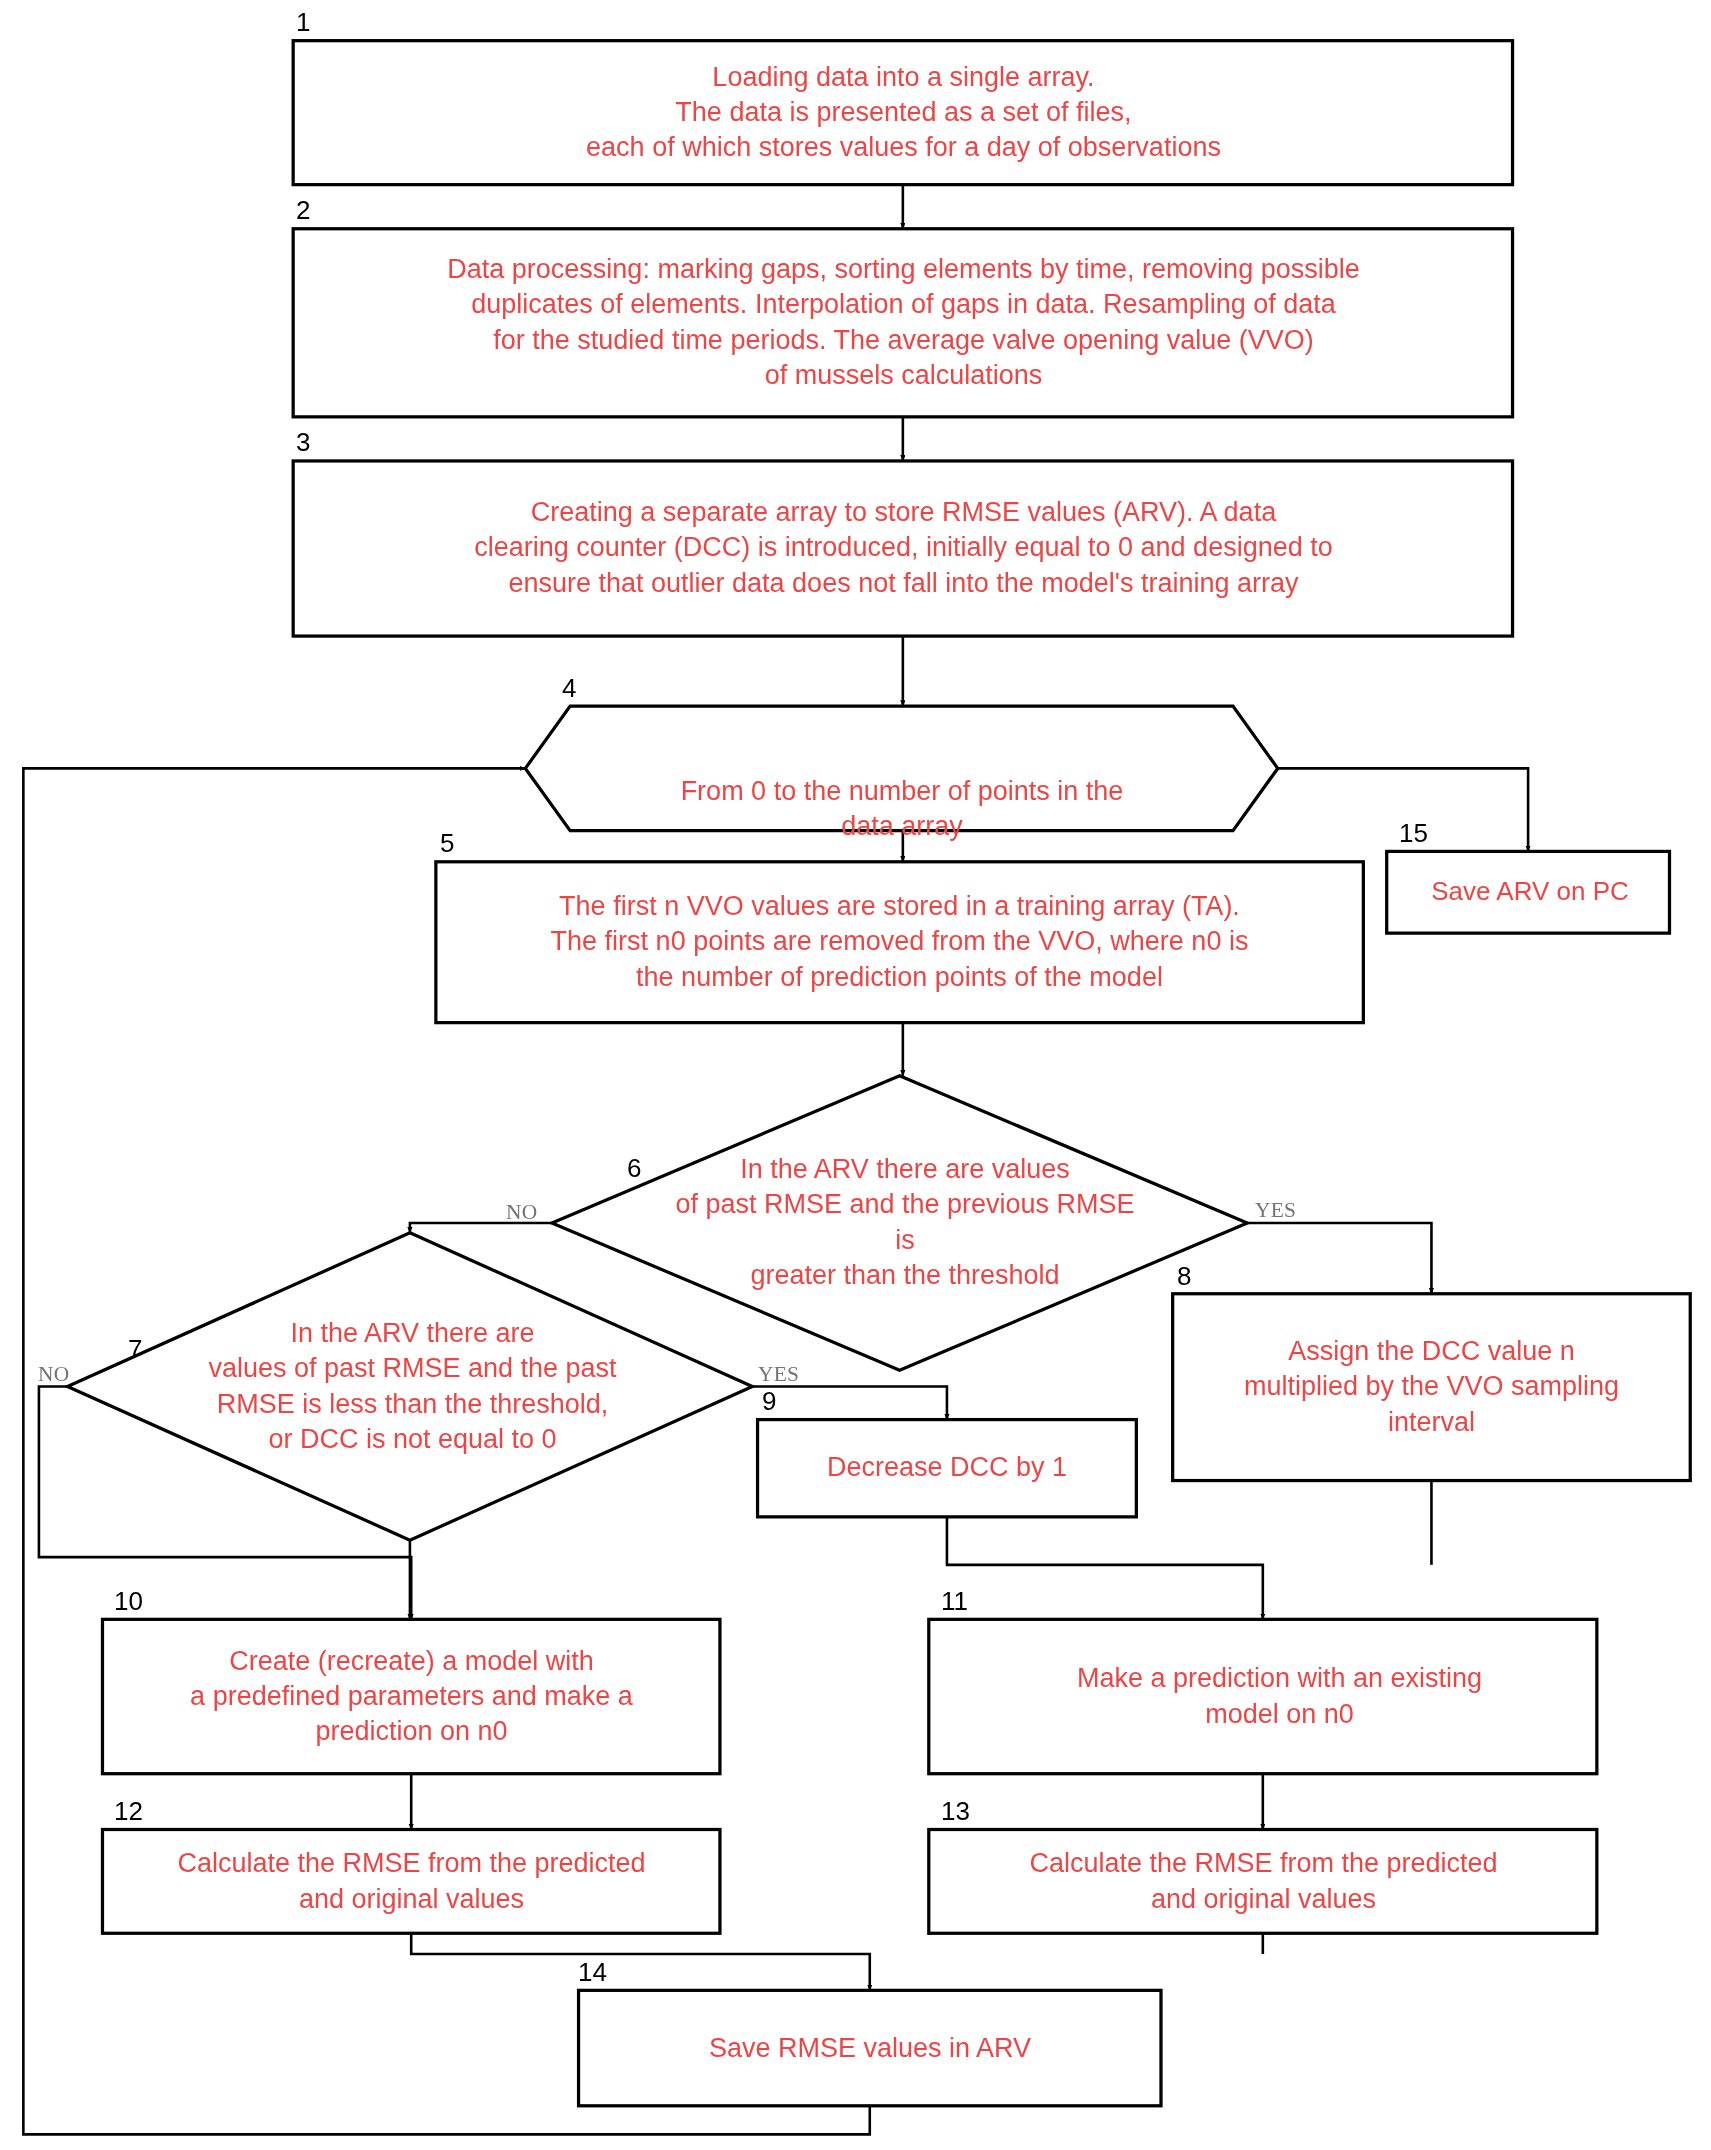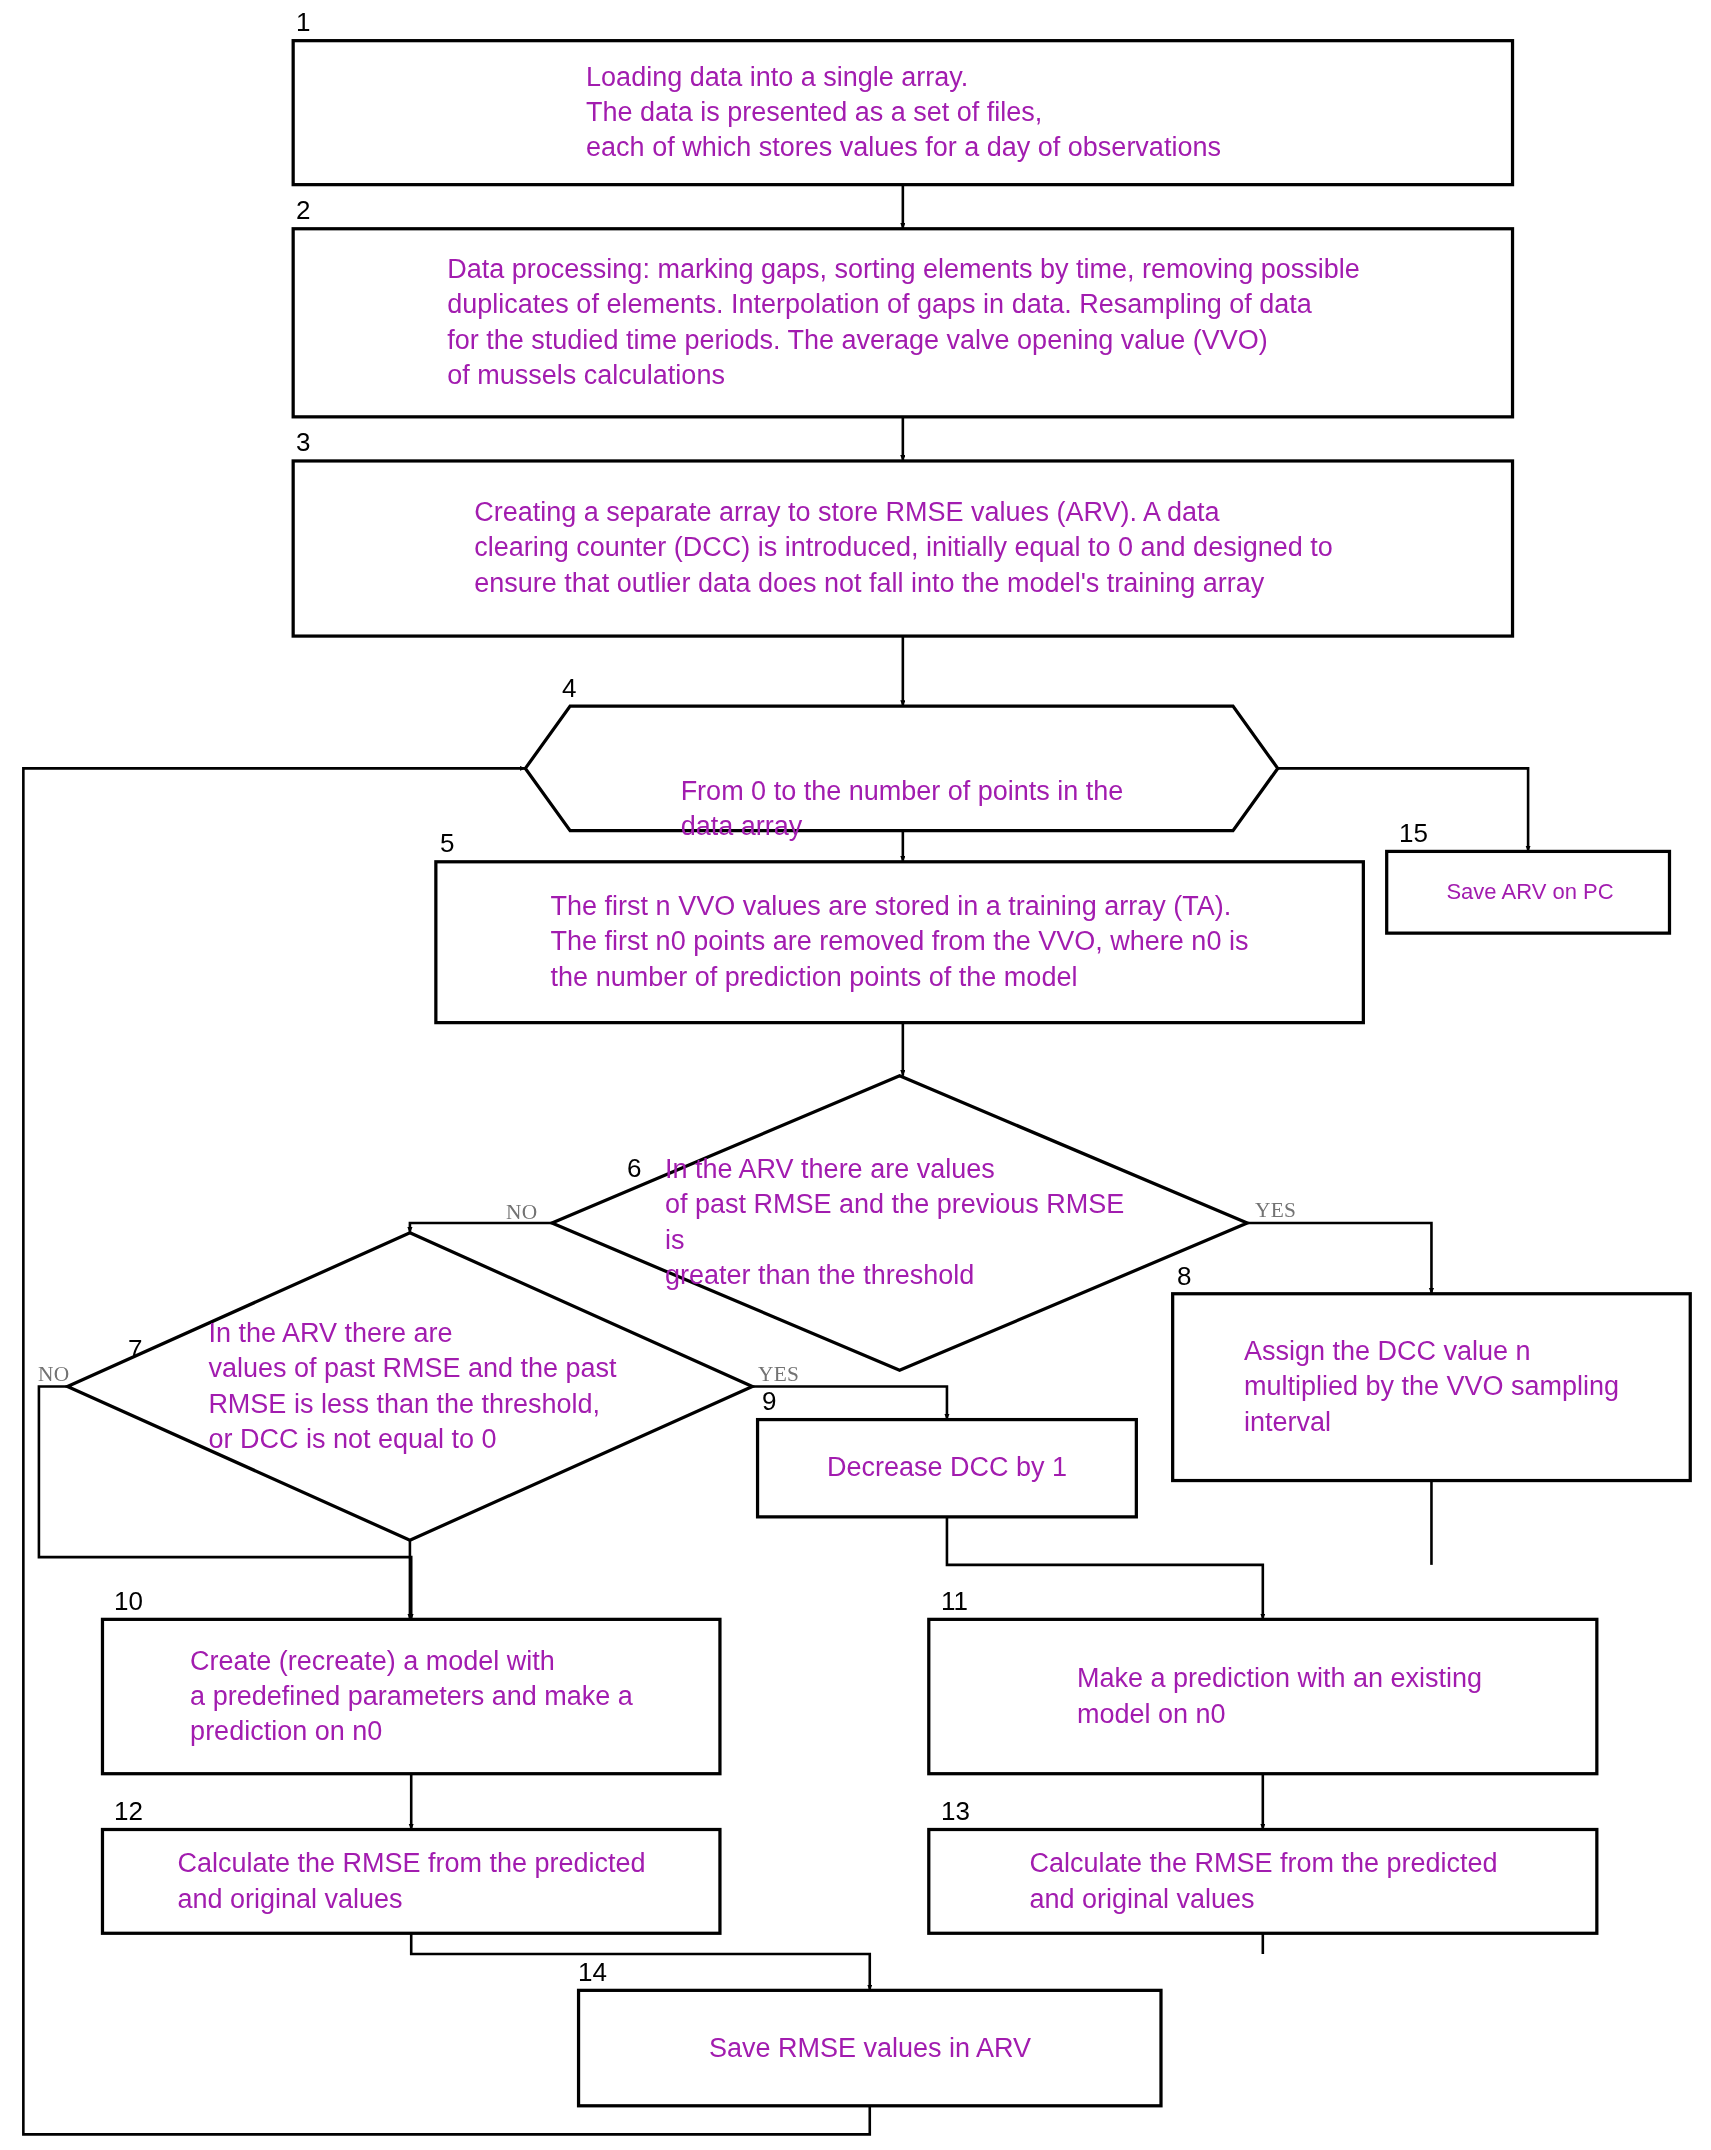--- a/index.html
+++ b/index.html
@@ -23,24 +23,25 @@
     left: 0;
     top: 0;
     width: 1711px;
     height: 2151px;
   }
   .node-text {
     position: absolute;
     display: flex;
     align-items: center;
     justify-content: center;
+    text-align: center;
     font-family: "Liberation Sans", sans-serif;
     font-size: 27px;
     line-height: 1.30;
-    color: #a21caf;
+    color: #ef4444;
     white-space: pre-line;
     pointer-events: none;
   }
   .node-num {
     position: absolute;
     font-family: "Liberation Sans", sans-serif;
     font-size: 26px;
     line-height: 1;
     color: #000000;
   }
@@ -197,21 +198,21 @@
 model on n0</div>
 
   <div class="node-text" style="left:104px; top:1836px; width:615px; height:91px;">Calculate the RMSE from the predicted
 and original values</div>
 
   <div class="node-text" style="left:936px; top:1836px; width:655px; height:91px;">Calculate the RMSE from the predicted
 and original values</div>
 
   <div class="node-text" style="left:585px; top:1997px; width:570px; height:103px;">Save RMSE values in ARV</div>
 
-  <div class="node-text" style="left:1390px; top:855px; width:280px; height:74px; font-size:22px;">Save ARV on PC</div>
+  <div class="node-text" style="left:1390px; top:855px; width:280px; height:74px; font-size:26px;">Save ARV on PC</div>
 
   <div class="edge-label" style="left:506px;  top:1202px;">NO</div>
   <div class="edge-label" style="left:1255px; top:1200px;">YES</div>
   <div class="edge-label" style="left:38px;   top:1364px;">NO</div>
   <div class="edge-label" style="left:758px; top:1364px;">YES</div>
 
 </div>
 
 
 </body></html>

